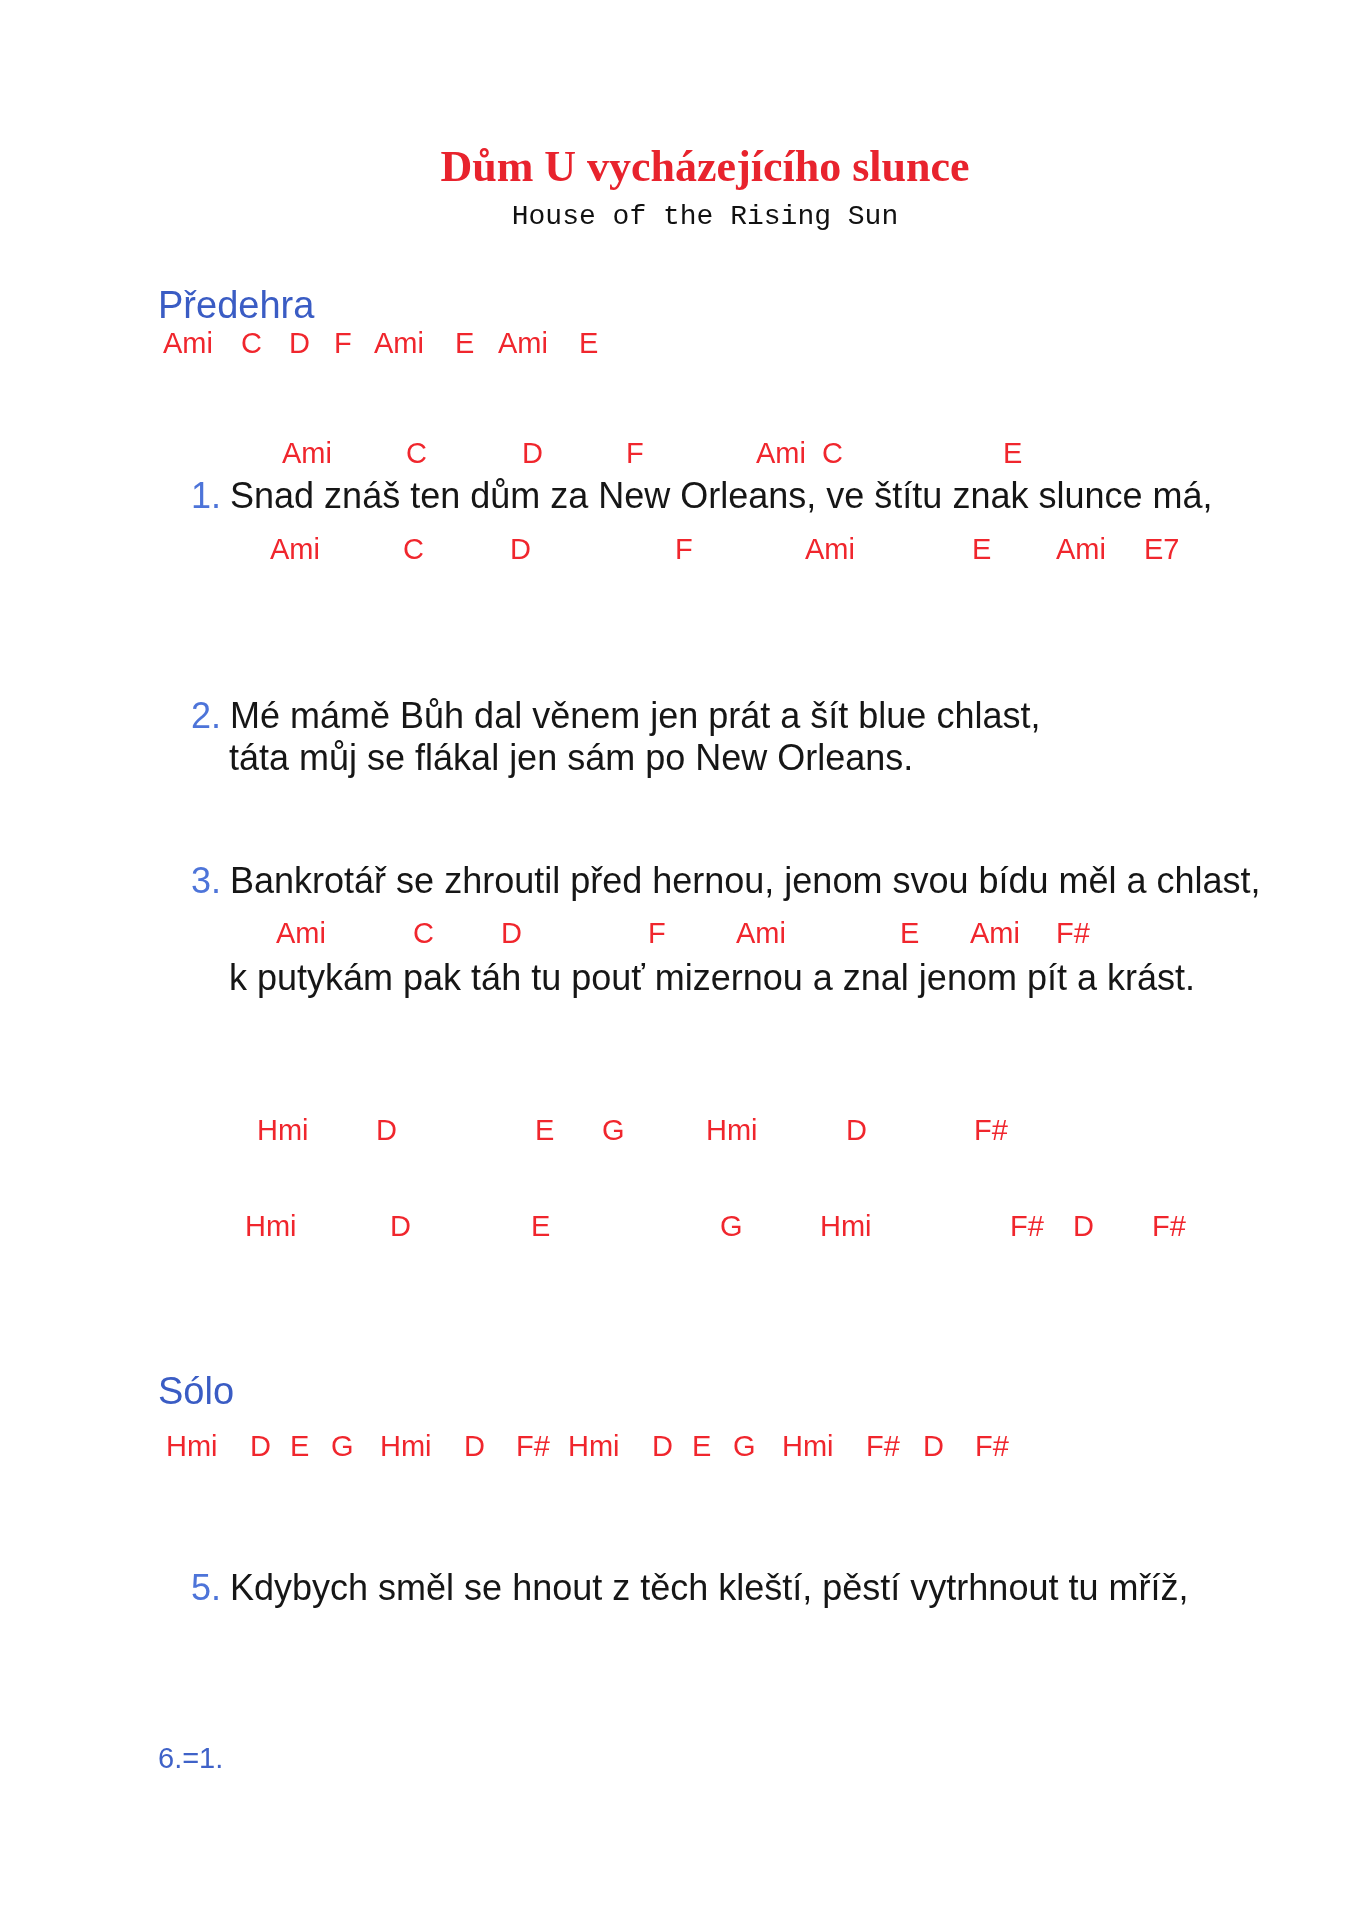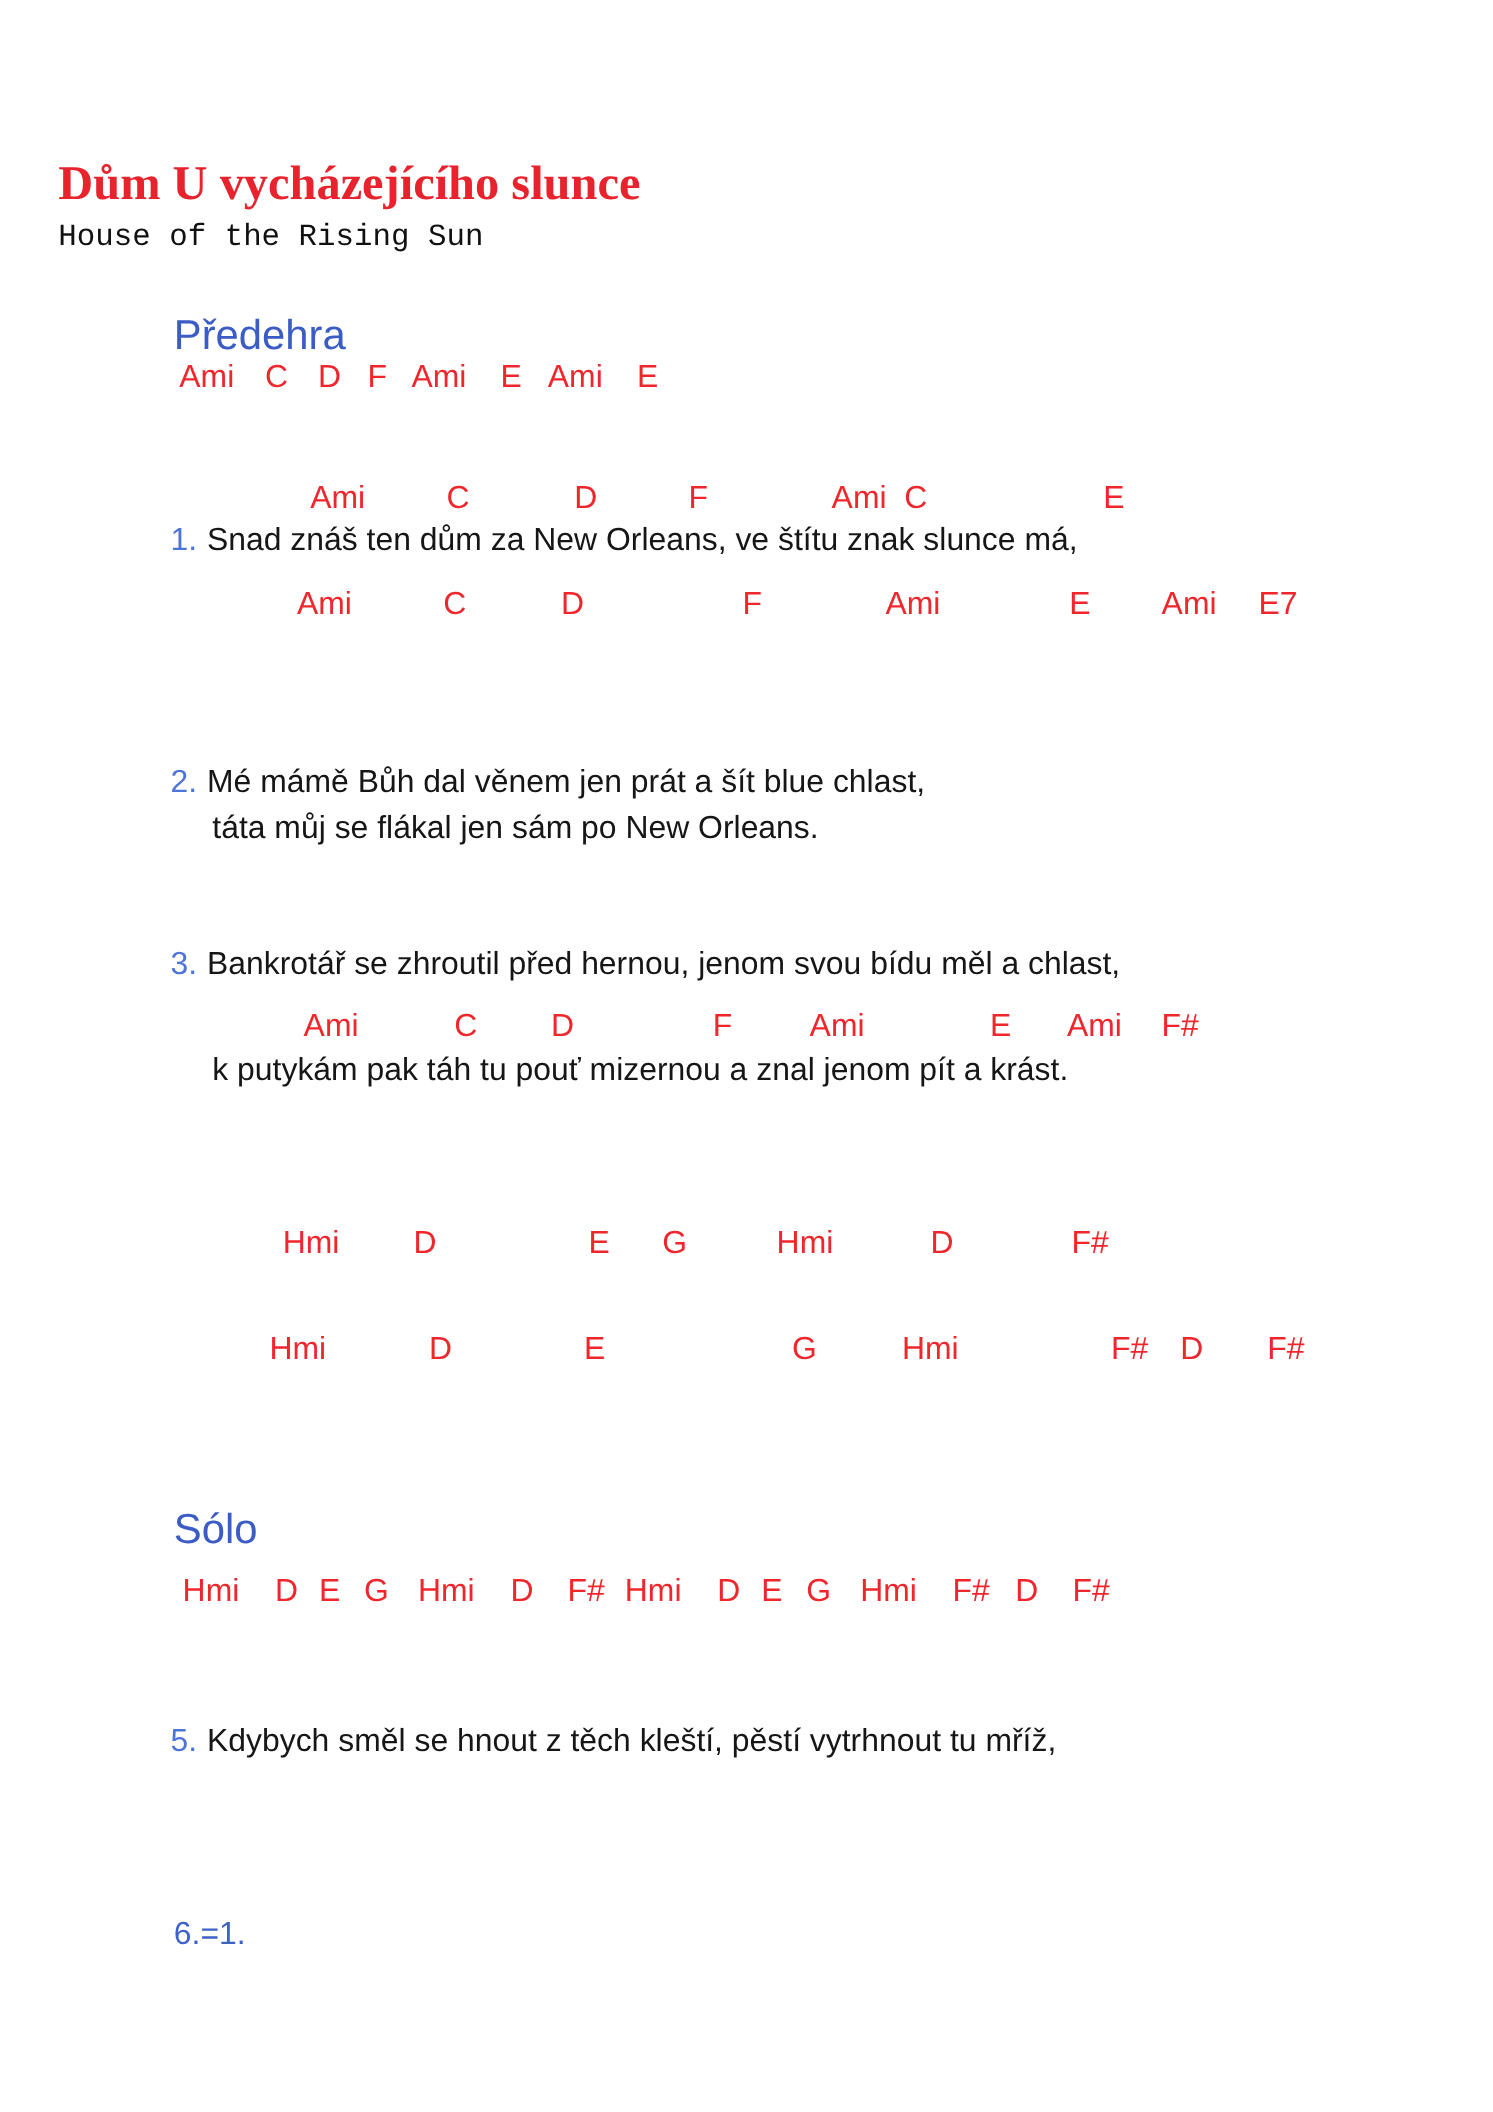--- a/index.html
+++ b/index.html
@@ -10,21 +10,21 @@
     background: #ffffff;
     overflow: hidden;
     font-family: "Liberation Sans", sans-serif;
     color: #161616;
   }
   .abs { position: absolute; white-space: nowrap; }
   .centered {
     position: absolute;
     left: 53px;
     width: 1304px;
-    text-align: left;
+    text-align: center;
     white-space: nowrap;
   }
   .song-title {
     font-family: "Liberation Serif", serif;
     font-weight: 700;
     font-size: 44px;
     letter-spacing: 0px;
     color: #e8232d;
   }
   .song-subtitle {
@@ -43,21 +43,21 @@
     width: 100%;
     height: 34px;
   }
   .chord {
     position: absolute;
     top: 0;
     font-size: 29px;
     color: #f0262d;
     white-space: nowrap;
   }
-  .lyric-line { font-size: 29px; color: #161616; }
+  .lyric-line { font-size: 36px; color: #161616; margin-left: 36px; }
   .verse-num { color: #4d74d9; margin-right: 9px; }
   .final-ref { font-size: 29px; color: #3f62c8; }
 </style>
 </head>
 <body>
 
 <div id="page">
 
   <div class="centered song-title" style="top:141px">Dům U vycházejícího slunce</div>
 

